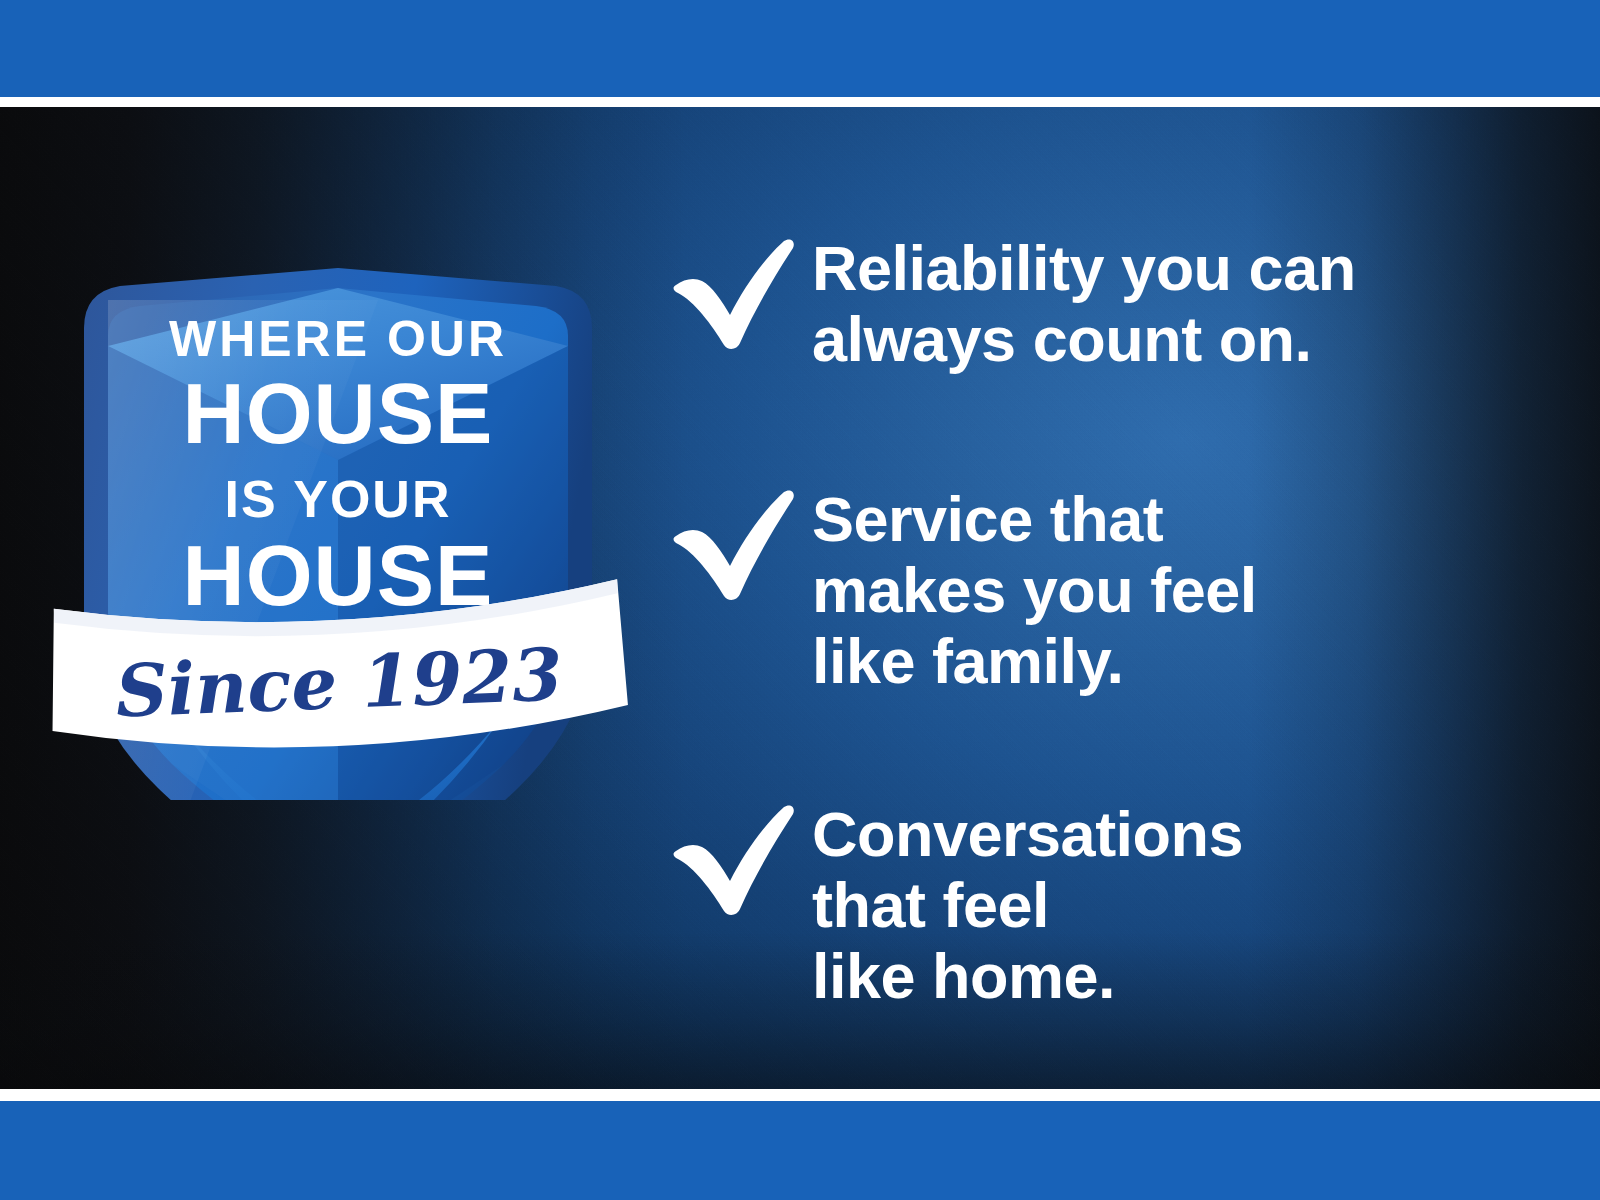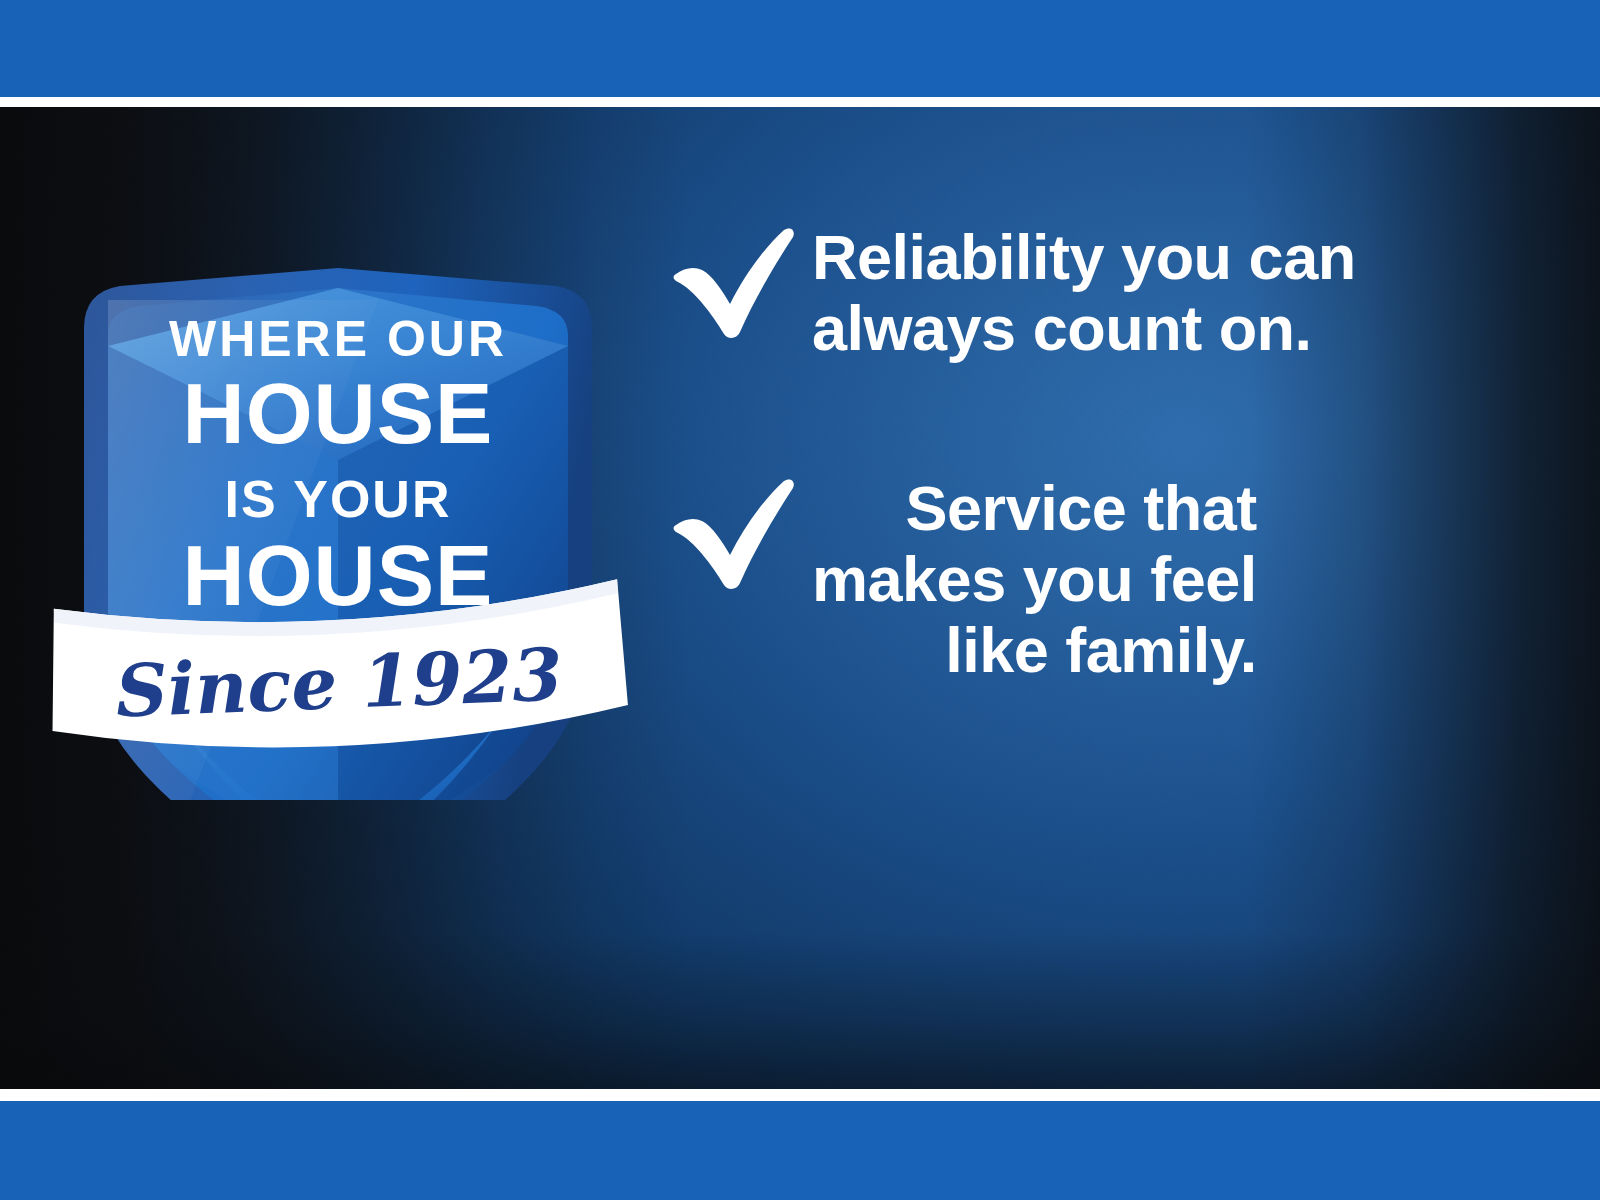--- a/index.html
+++ b/index.html
@@ -123,32 +123,32 @@
     font-family: "DejaVu Serif", serif;
     font-weight: bold;
     font-style: italic;
     text-anchor: middle;
   }
 
   
   .features {
     position: absolute;
     left: 660px;
-    top: 112px;
+    top: 123px;
     width: 940px;
     height: 982px;
   }
   .feature {
     position: absolute;
     left: 0;
     display: flex;
     align-items: flex-start;
   }
   .feature-1 { top: 104px; }
-  .feature-2 { top: 355px; text-align: right; }
+  .feature-2 { top: 355px; }
   .feature-3 { top: 670px; }
 
   .check {
     position: relative;
     flex: 0 0 auto;
     width: 140px;
     height: 130px;
     margin-right: 12px;
   }
   .check svg { display: block; width: 140px; height: 130px; }
@@ -314,18 +314,36 @@
                    C 77 123 68 124 64 118
                    C 52 98 34 74 18 66
                    C 13 64 12 60 16 58 Z" fill="#ffffff"></path>
         </svg>
       </span>
       <div class="feature-text">Service that
 makes you feel
 like family.</div>
     </div>
 
+    <div class="feature feature-3">
+      <span class="check">
+        <svg viewBox="0 0 140 130" xmlns="http://www.w3.org/2000/svg">
+          <path d="M 16 58
+                   C 24 52 34 50 42 54
+                   C 52 59 62 74 70 88
+                   C 84 60 104 32 124 14
+                   C 130 10 136 14 133 21
+                   C 114 50 94 84 80 116
+                   C 77 123 68 124 64 118
+                   C 52 98 34 74 18 66
+                   C 13 64 12 60 16 58 Z" fill="#ffffff"></path>
+        </svg>
+      </span>
+      <div class="feature-text">Conversations
+that feel
+like home.</div>
+    </div>
 
   </div>
 
   <div class="band band-bottom"></div>
 
 </div>
 
 </body></html>

